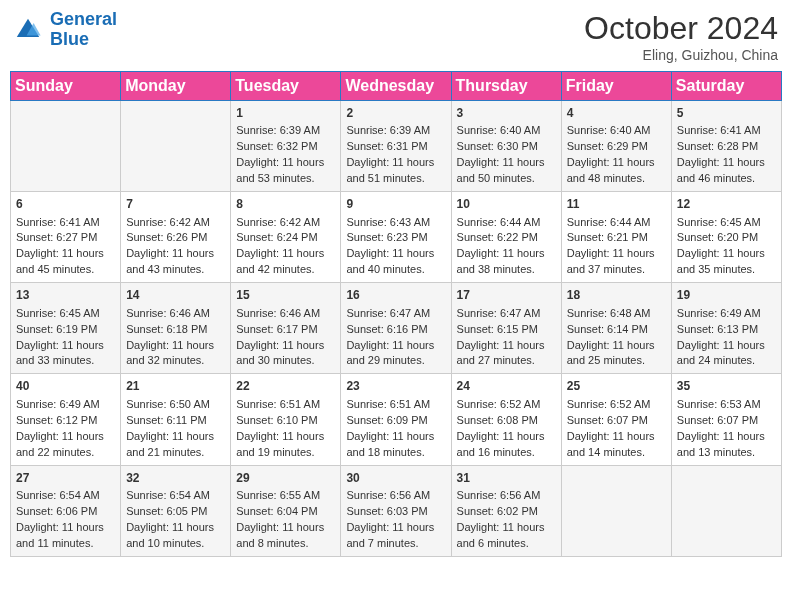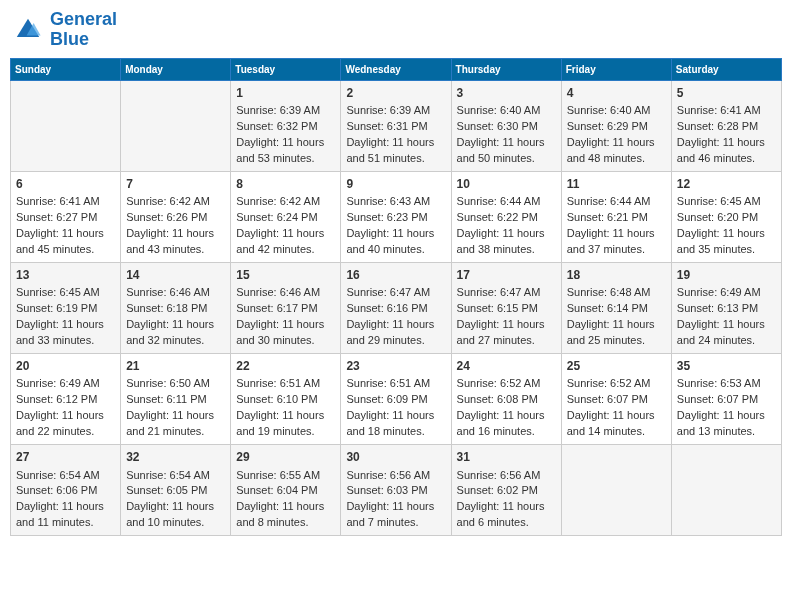--- a/index.html
+++ b/index.html
@@ -46,25 +46,25 @@
     .location {
       font-size: 14px;
       color: #555;
     }
     .calendar {
       width: 100%;
       border-collapse: collapse;
       font-size: 11px;
     }
     .calendar thead th {
-      background-color: #0369a1;
+      background-color: #ec4899;
       color: #fff;
       padding: 5px 4px;
       text-align: left;
-      font-size: 10px;
+      font-size: 16px;
       font-weight: bold;
       border: 1px solid #2979c3;
     }
     .calendar tbody td {
       border: 1px solid #ccc;
       vertical-align: top;
       padding: 4px 5px;
       width: calc(100% / 7);
       min-height: 80px;
       height: 90px;
@@ -98,20 +98,24 @@
   <div class="logo">
     <svg class="logo-icon" viewBox="0 0 40 40">
       <polygon points="20,4 36,30 4,30" fill="#1a6db5"></polygon>
       <polygon points="28,10 38,28 18,28" fill="#4da6e8" opacity="0.7"></polygon>
     </svg>
     <div class="logo-text">
       <span>General</span><br>
       <span style="color:#1a6db5;text-align:center;">Blue</span>
     </div>
   </div>
+  <div class="title-block">
+    <div class="month-year">October 2024</div>
+    <div class="location">Eling, Guizhou, China</div>
+  </div>
 </div>
 
 <table class="calendar">
   <thead>
     <tr>
     <th>Sunday</th>
         <th>Monday</th>
         <th>Tuesday</th>
         <th>Wednesday</th>
         <th>Thursday</th>
@@ -141,21 +145,21 @@
       <tr>
         <td><span class="day-num">13</span><span class="day-info">Sunrise: 6:45 AM<br>Sunset: 6:19 PM<br>Daylight: 11 hours and 33 minutes.</span></td>
         <td><span class="day-num">14</span><span class="day-info">Sunrise: 6:46 AM<br>Sunset: 6:18 PM<br>Daylight: 11 hours and 32 minutes.</span></td>
         <td><span class="day-num">15</span><span class="day-info">Sunrise: 6:46 AM<br>Sunset: 6:17 PM<br>Daylight: 11 hours and 30 minutes.</span></td>
         <td><span class="day-num">16</span><span class="day-info">Sunrise: 6:47 AM<br>Sunset: 6:16 PM<br>Daylight: 11 hours and 29 minutes.</span></td>
         <td><span class="day-num">17</span><span class="day-info">Sunrise: 6:47 AM<br>Sunset: 6:15 PM<br>Daylight: 11 hours and 27 minutes.</span></td>
         <td><span class="day-num">18</span><span class="day-info">Sunrise: 6:48 AM<br>Sunset: 6:14 PM<br>Daylight: 11 hours and 25 minutes.</span></td>
         <td><span class="day-num">19</span><span class="day-info">Sunrise: 6:49 AM<br>Sunset: 6:13 PM<br>Daylight: 11 hours and 24 minutes.</span></td>
       </tr>
       <tr>
-        <td><span class="day-num">20</span><span class="day-info">Sunrise: 6:49 AM<br>Sunset: 6:12 PM<br>Daylight: 11 hours and 22 minutes.</span></td>
+        <td><span class="day-num">40</span><span class="day-info">Sunrise: 6:49 AM<br>Sunset: 6:12 PM<br>Daylight: 11 hours and 22 minutes.</span></td>
         <td><span class="day-num">21</span><span class="day-info">Sunrise: 6:50 AM<br>Sunset: 6:11 PM<br>Daylight: 11 hours and 21 minutes.</span></td>
         <td><span class="day-num">22</span><span class="day-info">Sunrise: 6:51 AM<br>Sunset: 6:10 PM<br>Daylight: 11 hours and 19 minutes.</span></td>
         <td><span class="day-num">23</span><span class="day-info">Sunrise: 6:51 AM<br>Sunset: 6:09 PM<br>Daylight: 11 hours and 18 minutes.</span></td>
         <td><span class="day-num">24</span><span class="day-info">Sunrise: 6:52 AM<br>Sunset: 6:08 PM<br>Daylight: 11 hours and 16 minutes.</span></td>
         <td><span class="day-num">25</span><span class="day-info">Sunrise: 6:52 AM<br>Sunset: 6:07 PM<br>Daylight: 11 hours and 14 minutes.</span></td>
         <td><span class="day-num">35</span><span class="day-info">Sunrise: 6:53 AM<br>Sunset: 6:07 PM<br>Daylight: 11 hours and 13 minutes.</span></td>
       </tr>
       <tr>
         <td><span class="day-num">27</span><span class="day-info">Sunrise: 6:54 AM<br>Sunset: 6:06 PM<br>Daylight: 11 hours and 11 minutes.</span></td>
         <td><span class="day-num">32</span><span class="day-info">Sunrise: 6:54 AM<br>Sunset: 6:05 PM<br>Daylight: 11 hours and 10 minutes.</span></td>

